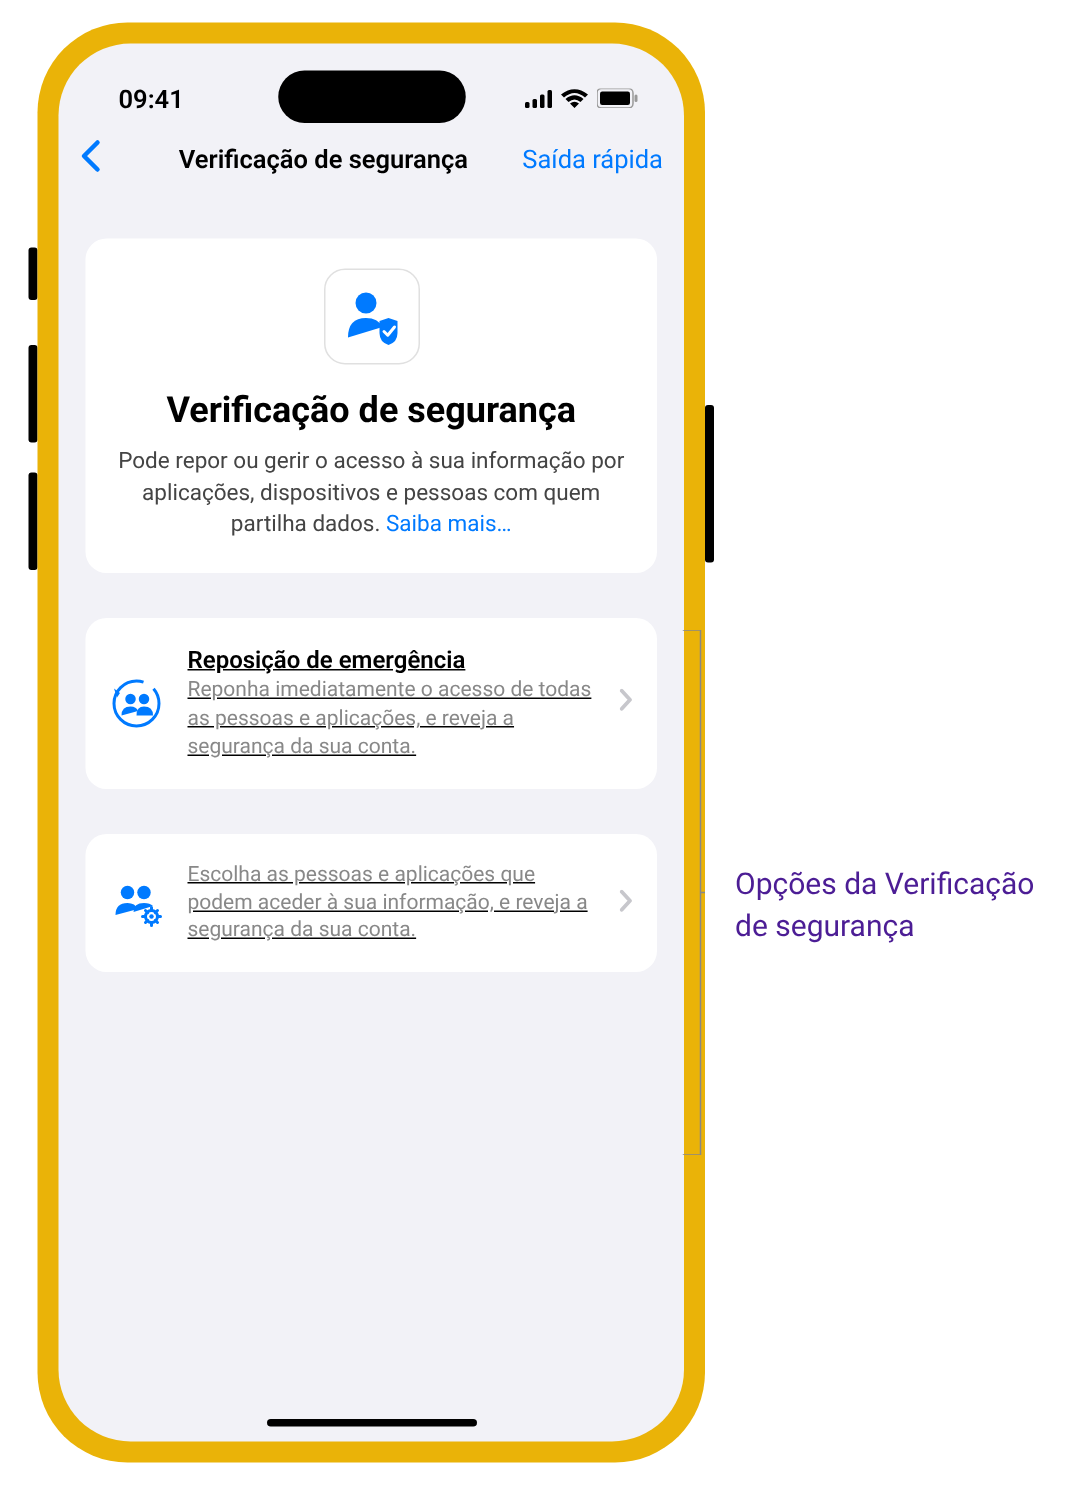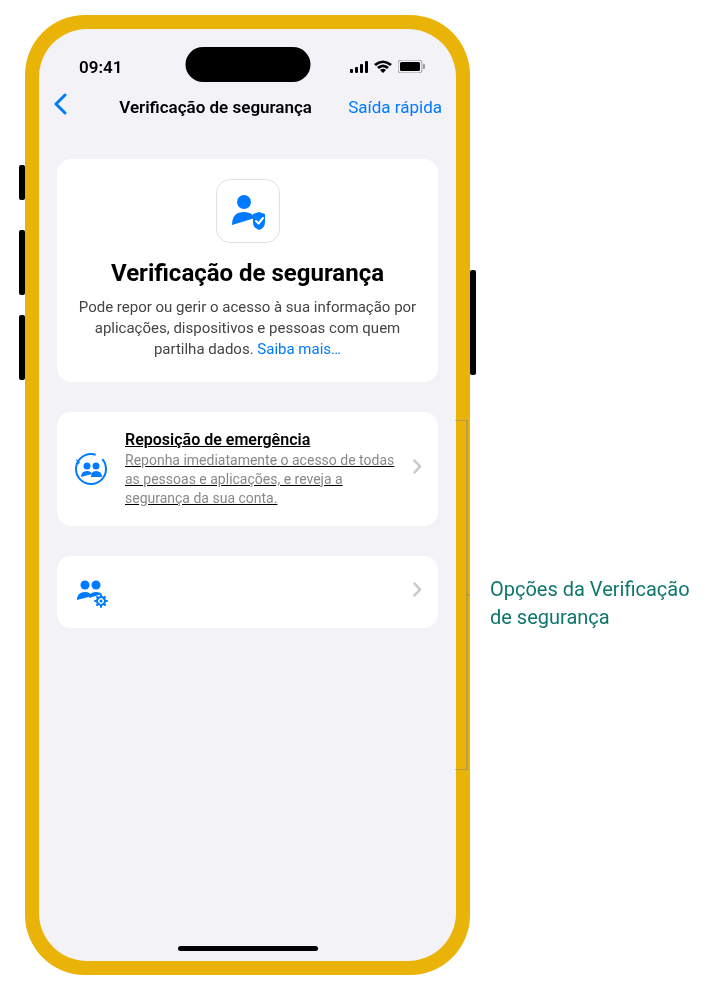--- a/index.html
+++ b/index.html
@@ -205,21 +205,21 @@
       height: 5px;
       background: #000;
       border-radius: 3px;
     }
 
     .callout {
       position: absolute;
       left: 490px;
       top: 575px;
       font-size: 20px;
-      color: #0f766e;
+      color: #4c1d95;
       line-height: 1.4;
     }
 
     .callout-bracket {
       position: absolute;
       left: 455px;
       top: 420px;
       width: 15px;
       height: 350px;
     }
@@ -316,20 +316,21 @@
             <circle cx="11" cy="10" r="4.5" fill="#007aff"></circle>
             <circle cx="22" cy="10" r="4.5" fill="#007aff"></circle>
             <path d="M3 25 Q3 17 11 17 Q16 17 18 21" fill="#007aff"></path>
             <path d="M15 23 Q15 17 22 17 Q26 17 28 19" fill="#007aff"></path>
             <circle cx="27" cy="26" r="4" fill="none" stroke="#007aff" stroke-width="2"></circle>
             <circle cx="27" cy="26" r="1.5" fill="#007aff"></circle>
             <path d="M27 20 L27 22 M27 30 L27 32 M21 26 L23 26 M31 26 L33 26 M23 22 L24.5 23.5 M29.5 28.5 L31 30 M23 30 L24.5 28.5 M29.5 23.5 L31 22" stroke="#007aff" stroke-width="2" stroke-linecap="round"></path>
           </svg>
         </div>
         <div class="option-text">
+          <div class="option-desc">Escolha as pessoas e aplicações que podem aceder à sua informação, e reveja a segurança da sua conta.</div>
         </div>
         <div class="chevron">
           <svg width="9" height="15" viewBox="0 0 9 15">
               <path d="M1.5 1.5 L7 7.5 L1.5 13.5" stroke="#c7c7cc" stroke-width="2.5" fill="none" stroke-linecap="round" stroke-linejoin="round"></path>
             </svg>
         </div>
       </div>
     </div>
 
     <div class="home-indicator"></div>

